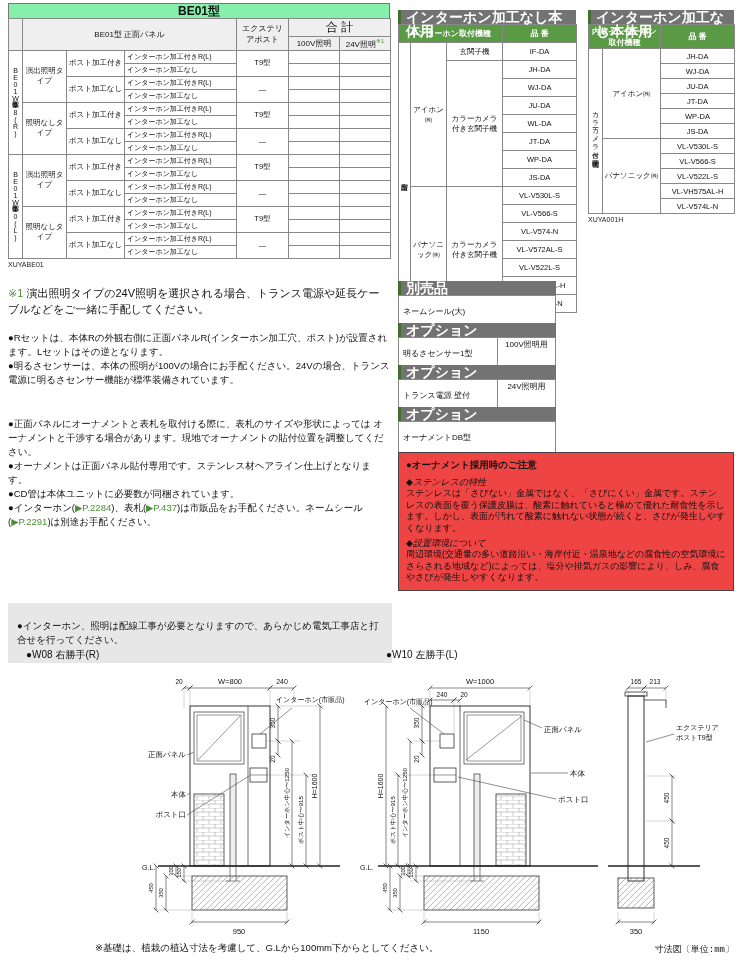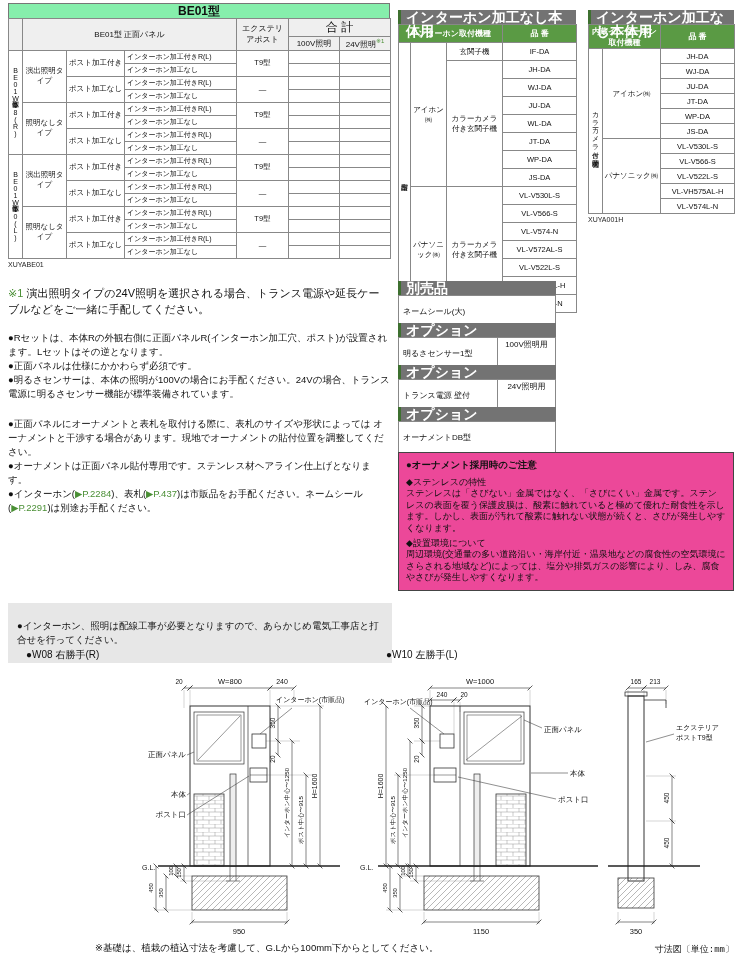--- a/index.html
+++ b/index.html
@@ -28,23 +28,23 @@
 
 .optbox{width:158px;}
 .optrow{display:flex;border:1px solid #888;background:#fff;height:32px;align-items:center;font-size:8px;}
 .optname{flex:1;padding-left:4px;}
 .optuse{width:58px;border-left:1px solid #888;text-align:center;height:100%;line-height:14px;}
 
 .note{font-size:11px;line-height:16px;}
 .note-item{font-size:9.5px;line-height:14px;}
 .graybox{background:#e7e7e7;width:384px;padding:16px 9px;font-size:9.5px;line-height:14px;}
 
-.obox{border:1px solid #444;padding:6px 7px;background:#ec4899;}
+.obox{border:1px solid #444;padding:6px 7px;background:#ef4444;}
 .ob-title{font-weight:bold;font-size:9.5px;margin-bottom:4px;}
-.ob-h{font-size:9px;line-height:12px;margin-top:3px;}
+.ob-h{font-size:9px;line-height:12px;margin-top:3px;font-style:italic;}
 .ob-b{font-size:9px;line-height:11.5px;}
 
 .dwg-title{font-size:10px;}
 svg text{fill:#111;font-family:"Liberation Sans","DejaVu Sans",sans-serif;}
 .t58{font-size:5.8px}.t62{font-size:6.2px}.t65{font-size:6.5px}.t7{font-size:7px}.t75{font-size:7.5px}
 .mid{text-anchor:middle}.end{text-anchor:end}
 .footer-note{font-size:9.5px;}
 .unit-note{font-size:9px;text-align:right;font-family:Liberation Mono, monospace;}
 </style>
 </head>
@@ -348,29 +348,29 @@
   </div>
 
   <div class="abs note" style="left:8px;top:285px;width:382px">
     <span class="grn">※1</span>
     <span>演出照明タイプの24V照明を選択される場合、トランス電源や延長ケーブルなどをご一緒に手配してください。</span>
   </div>
 
   <div class="abs" style="left:8px;top:331px;width:382px">
 
   <div class="note-item">●Rセットは、本体Rの外観右側に正面パネルR(インターホン加工穴、ポスト)が設置されます。Lセットはその逆となります。</div>
-      <div class="note-item">●正面パネルは仕様にかかわらず必須です。</div>
       <div class="note-item">●明るさセンサーは、本体の照明が100Vの場合にお手配ください。24Vの場合、トランス電源に明るさセンサー機能が標準装備されています。</div>
     </div>
 
   <div class="abs" style="left:8px;top:417px;width:382px">
     <div>
 
     <div class="note-item">●正面パネルにオーナメントと表札を取付ける際に、表札のサイズや形状によっては オーナメントと干渉する場合があります。現地でオーナメントの貼付位置を調整してください。</div>
         <div class="note-item">●オーナメントは正面パネル貼付専用です。ステンレス材ヘアライン仕上げとなります。</div>
+        <div class="note-item">●CD管は本体ユニットに必要数が同梱されています。</div>
       </div>
     <div class="note-item">
       <span>●インターホン(</span><span class="grn">▶P.2284</span><span>)、表札(</span><span class="grn">▶P.437</span><span>)は市販品をお手配ください。ネームシール(</span><span class="grn">▶P.2291</span><span>)は別途お手配ください。</span>
     </div>
   </div>
 
   <div class="abs graybox" style="left:8px;top:603px">
     <span>●インターホン、照明は配線工事が必要となりますので、あらかじめ電気工事店と打合せを行ってください。</span>
   </div>
 

